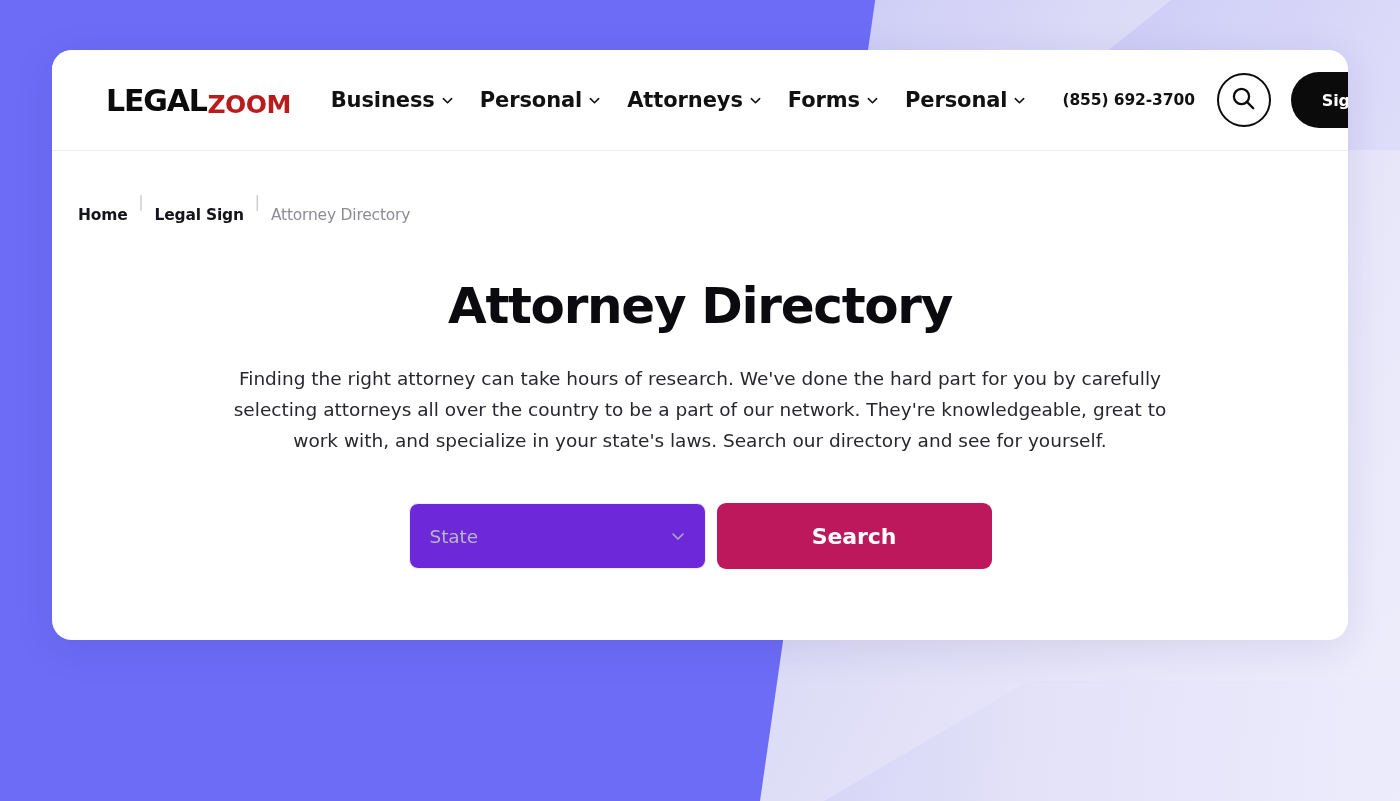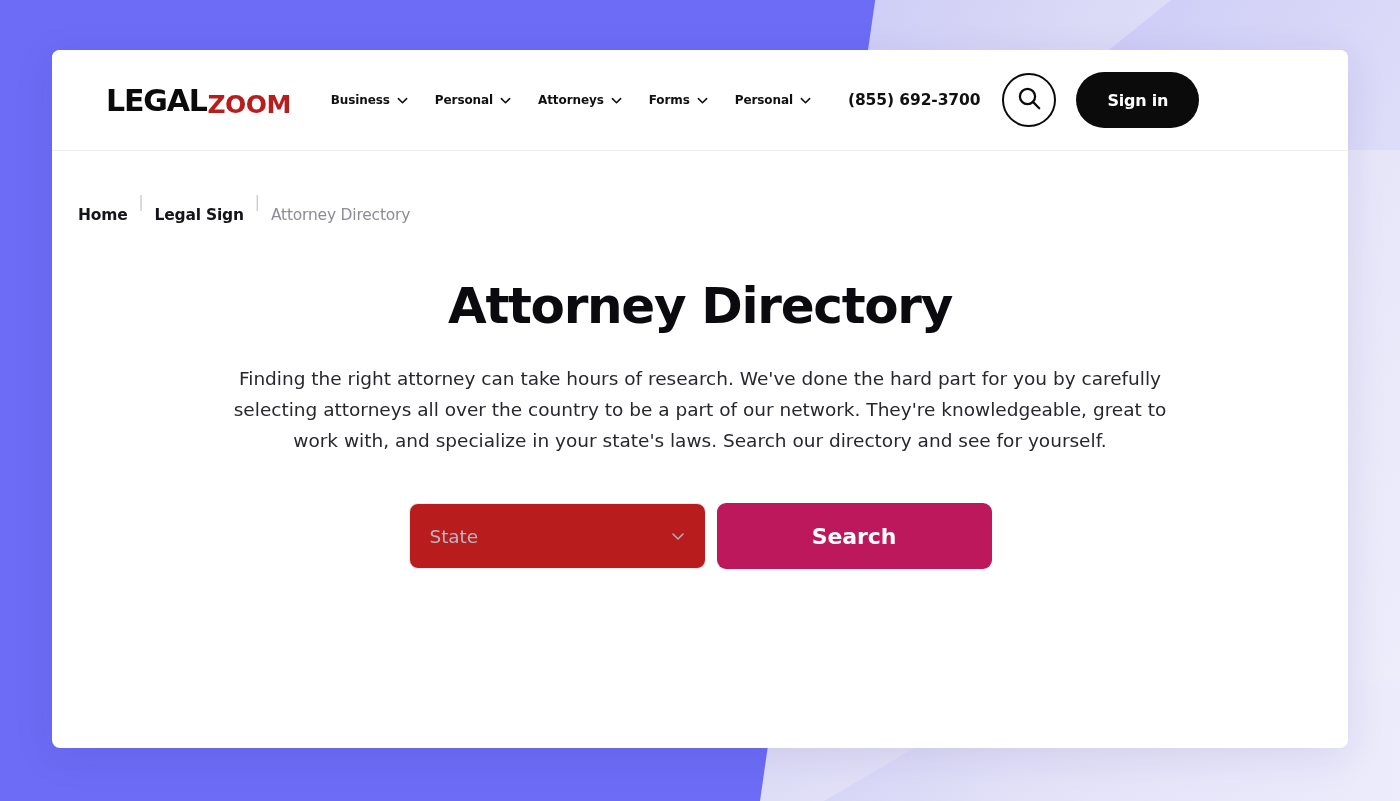--- a/index.html
+++ b/index.html
@@ -57,23 +57,23 @@
     background: linear-gradient(95deg, #D2D1F6 0%, #E2E1F8 40%, #EDECFC 100%);
     clip-path: polygon(42% 0%, 100% 0%, 100% 100%, 10% 100%);
   }
 
   
   #card {
     position: absolute;
     left: 52px;
     top: 50px;
     width: 1296px;
-    height: 698px;
+    height: 590px;
     background: #FFFFFF;
-    border-radius: 8px;
+    border-radius: 20px;
     z-index: 2;
     box-shadow: 0 8px 40px rgba(40, 30, 120, 0.10);
     overflow: hidden;
   }
 
   
   .header {
     height: 101px;
     display: flex;
     align-items: center;
@@ -113,21 +113,21 @@
     gap: 27px;
   }
   .nav-item {
     display: flex;
     align-items: center;
     gap: 7px;
     cursor: pointer;
     white-space: nowrap;
   }
   .nav-item .label {
-    font-size: 12px;
+    font-size: 21px;
     font-weight: bold;
     color: #111112;
     letter-spacing: -0.1px;
   }
   .chev {
     display: inline-block;
     width: 11px;
     height: 11px;
   }
   .chev svg { display: block; }
@@ -224,21 +224,21 @@
     align-items: center;
     gap: 11px;
     margin-top: 47px;
   }
   .select-box {
     position: relative;
     width: 297px;
     height: 66px;
     border: 1px solid #EFEFF2;
     border-radius: 9px;
-    background: #b91c1c;
+    background: #6d28d9;
     display: flex;
     align-items: center;
     padding: 0 20px;
     cursor: pointer;
     box-shadow: 0 1px 2px rgba(0,0,0,0.015);
   }
   .select-box .placeholder {
     font-size: 18.5px;
     color: #B8B8C2;
     font-family: "DejaVu Sans", sans-serif;

